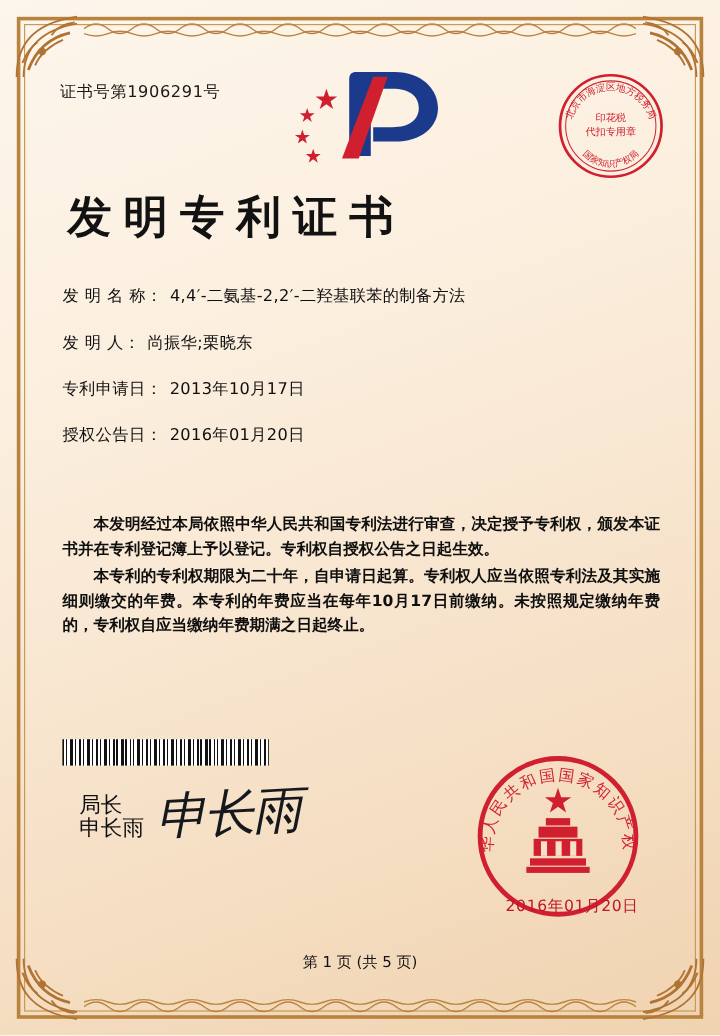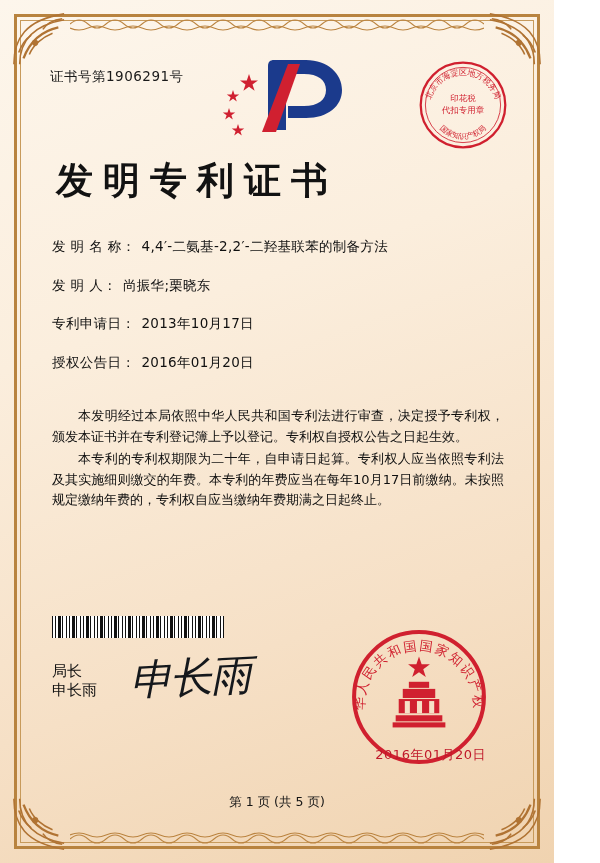--- a/index.html
+++ b/index.html
@@ -5,21 +5,21 @@
   html, body {
     margin: 0;
     padding: 0;
     background: #ffffff;
   }
   body {
     font-family: "Liberation Serif", serif;
   }
   .page {
     position: relative;
-    width: 554px;
+    width: 600px;
     height: 863px;
     overflow: hidden;
     background: linear-gradient(160deg, #fdf6ec 0%, #fbeedd 35%, #f6e0c6 70%, #f0d3b0 100%);
   }
   
   .frame-outer {
     position: absolute;
     left: 14px; top: 14px; right: 14px; bottom: 14px;
     border: 3px solid #b8833f;
     box-sizing: border-box;
@@ -121,26 +121,27 @@
   }
   .field .val {
     margin-left: 6px;
     letter-spacing: 0.3px;
   }
 
   .body-text {
     position: absolute;
     left: 6px;
     right: 4px;
-    top: 360px;
+    top: 382px;
     font-size: 13px;
     line-height: 20.5px;
     color: #0f0f0f;
     font-family: "DejaVu Sans", sans-serif;
     text-align: justify;
+    font-weight: bold;
   }
   .body-text p {
     margin: 0 0 2px 0;
     text-indent: 26px;
   }
 
   .barcode {
     position: absolute;
     left: 6px;
     top: 570px;
@@ -149,23 +150,23 @@
     background:
       repeating-linear-gradient(90deg,
         #111 0px, #111 1.5px, #fff 1.5px, #fff 3px,
         #111 3px, #111 4px, #fff 4px, #fff 6.5px,
         #111 6.5px, #111 9px, #fff 9px, #fff 10.5px,
         #111 10.5px, #111 11.5px, #fff 11.5px, #fff 14px);
   }
 
   .signature-block {
     position: absolute;
-    left: 6px;
+    left: 20px;
     top: 616px;
-    font-size: 15px;
+    font-size: 18px;
     line-height: 19px;
     color: #101010;
     font-family: "DejaVu Sans", sans-serif;
   }
   .hand-sign {
     position: absolute;
     left: 84px;
     top: 604px;
     font-size: 42px;
     color: #15181c;

